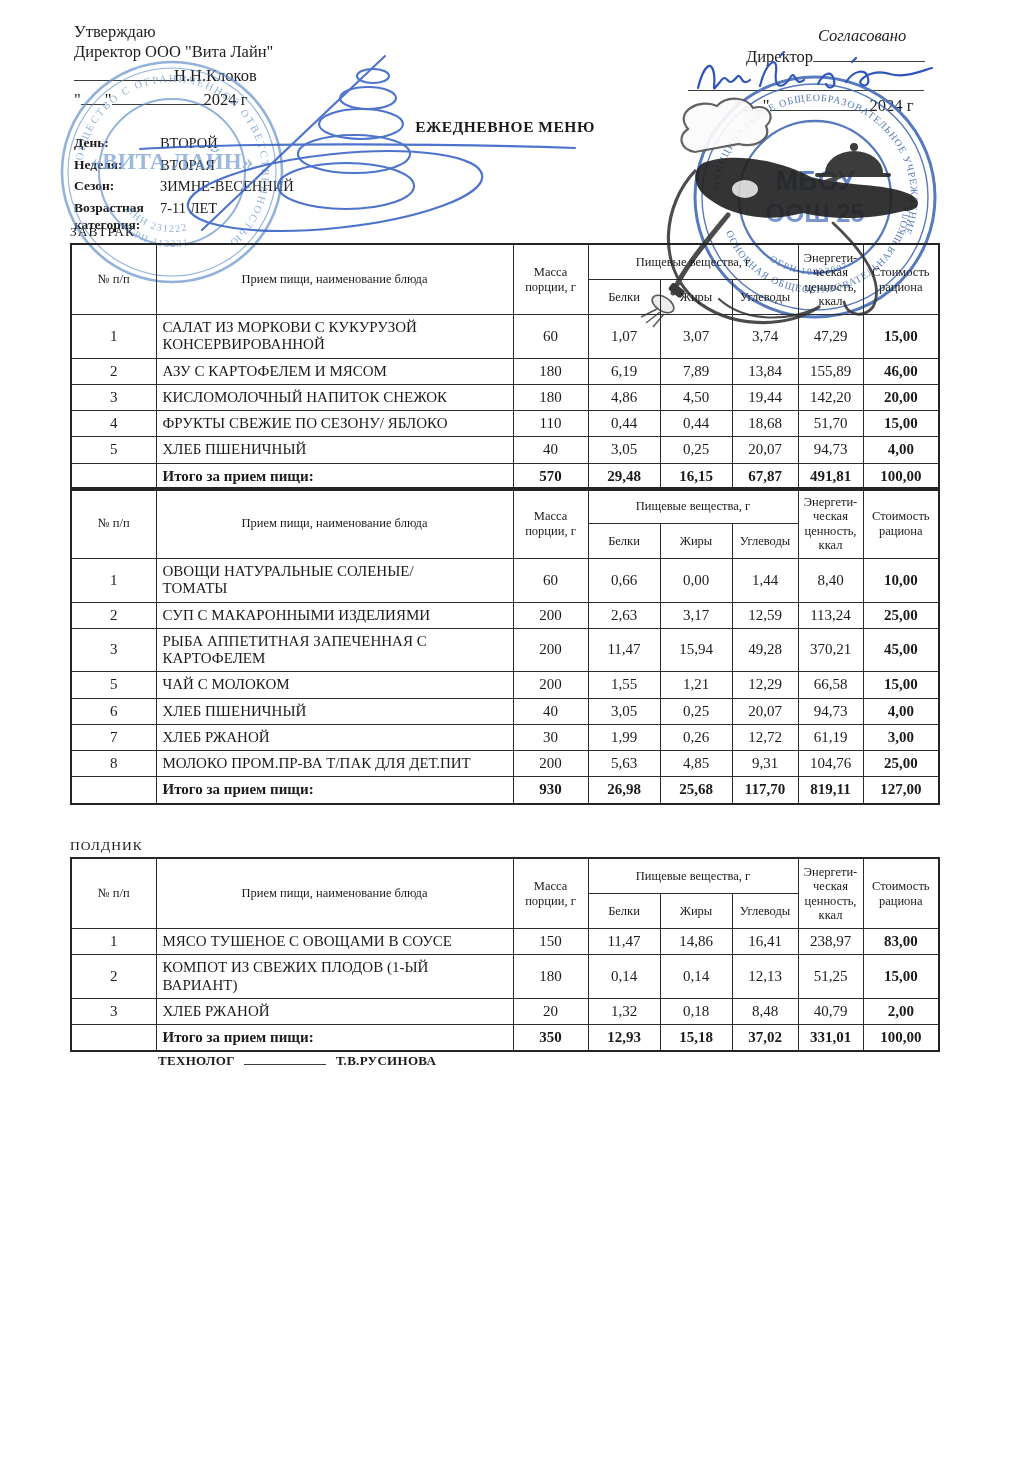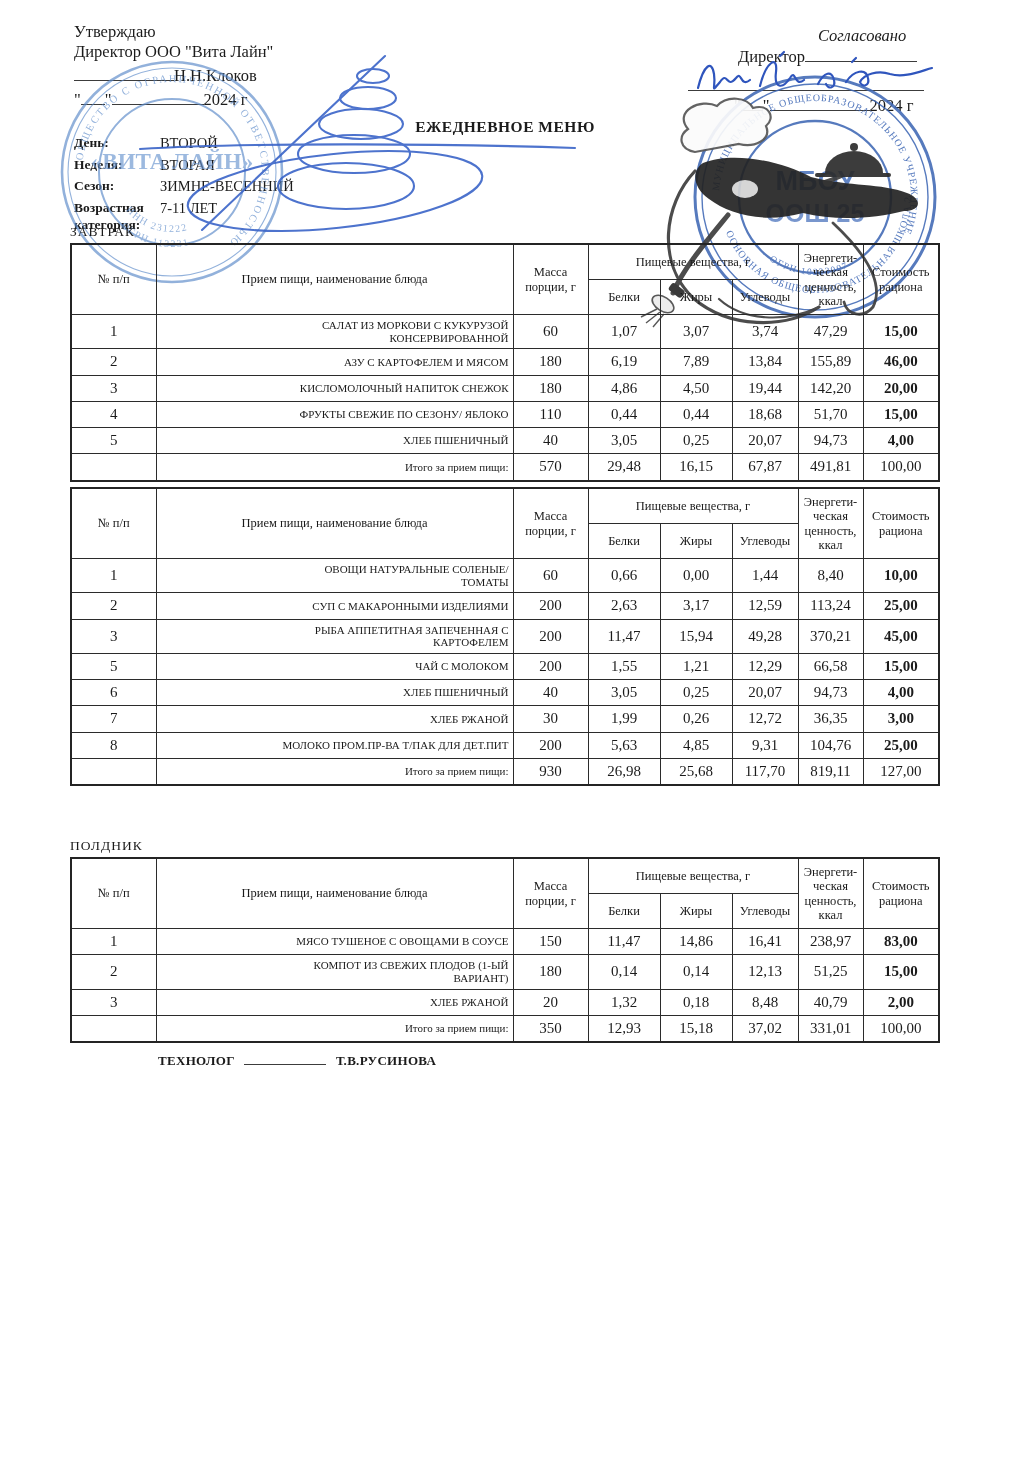--- a/index.html
+++ b/index.html
@@ -12,37 +12,37 @@
   .bold{font-weight:700;}
   
   .approve{left:74px;top:22px;width:320px;font-size:16.5px;line-height:1.2;}
   .approve .l1{position:absolute;left:0;top:0;}
   .approve .l2{position:absolute;left:0;top:20px;width:320px;}
   .approve .l3{position:absolute;left:0;top:44px;}
   .approve .l4{position:absolute;left:0;top:68px;}
   .ul{display:inline-block;border-bottom:1.3px solid #3c3c3c;height:14px;vertical-align:baseline;}
   .agree{left:688px;top:22px;width:254px;font-size:16.5px;}
   .agree .t{position:absolute;left:130px;top:4px;font-style:italic;}
-  .agree .d{position:absolute;left:50px;top:25px;white-space:nowrap;text-align:center;}
+  .agree .d{position:absolute;left:58px;top:25px;white-space:nowrap;text-align:center;}
   .agree .l2{position:absolute;left:0;top:68px;width:236px;border-bottom:1.3px solid #3c3c3c;}
   .agree .dt{position:absolute;left:46px;top:74px;white-space:nowrap;}
   .meta{left:74px;top:134px;width:320px;font-size:13.5px;line-height:1.28;}
   .mrow{display:flex;margin-bottom:3px;}
   .mlabel{flex:0 0 86px;font-weight:700;}
   .mvalue{font-size:14.5px;}
   .doc-title{left:0;top:118px;width:1010px;text-align:center;font-weight:700;font-size:15.5px;letter-spacing:.5px;}
   
   .meal{position:absolute;left:70px;width:868px;}
   .meal-title{text-align:left;font-size:13.5px;letter-spacing:1px;margin-bottom:3px;}
   table.menu{border-collapse:collapse;table-layout:fixed;width:868px;border:2.2px solid #242424;}
   table.menu th, table.menu td{border:1.6px solid #2b2b2b;text-align:center;vertical-align:middle;padding:2px 3px;}
   table.menu th{font-size:12.5px;font-weight:400;height:30px;line-height:1.15;}
   table.menu td{font-size:15px;padding:4px 4px;line-height:1.15;}
-  table.menu td.dish{text-align:right;padding-left:6px;font-size:11px;}
-  tr.total td{font-weight:400;}
+  table.menu td.dish{text-align:left;padding-left:6px;font-size:15px;}
+  tr.total td{font-weight:700;}
   
   svg{position:absolute;}
   .stamp-left{left:57px;top:57px;opacity:.66;}
   .stamp-right{left:690px;top:72px;opacity:.88;}
   .sig-spiral{left:130px;top:48px;opacity:.9;}
   .sig-agree{left:690px;top:44px;}
   .chef{left:633px;top:93px;opacity:.92;}
   
   .footer{left:158px;top:1050px;font-size:13px;font-weight:700;letter-spacing:.3px;}
 </style>
@@ -345,21 +345,21 @@
           <td>94,73</td>
           <td class="bold">4,00</td>
         </tr>
         <tr>
           <td>7</td>
           <td class="dish pre">ХЛЕБ РЖАНОЙ</td>
           <td>30</td>
           <td>1,99</td>
           <td>0,26</td>
           <td>12,72</td>
-          <td>36,35</td>
+          <td>61,19</td>
           <td class="bold">3,00</td>
         </tr>
         <tr>
           <td>8</td>
           <td class="dish pre">МОЛОКО ПРОМ.ПР-ВА Т/ПАК ДЛЯ ДЕТ.ПИТ</td>
           <td>200</td>
           <td>5,63</td>
           <td>4,85</td>
           <td>9,31</td>
           <td>104,76</td>

